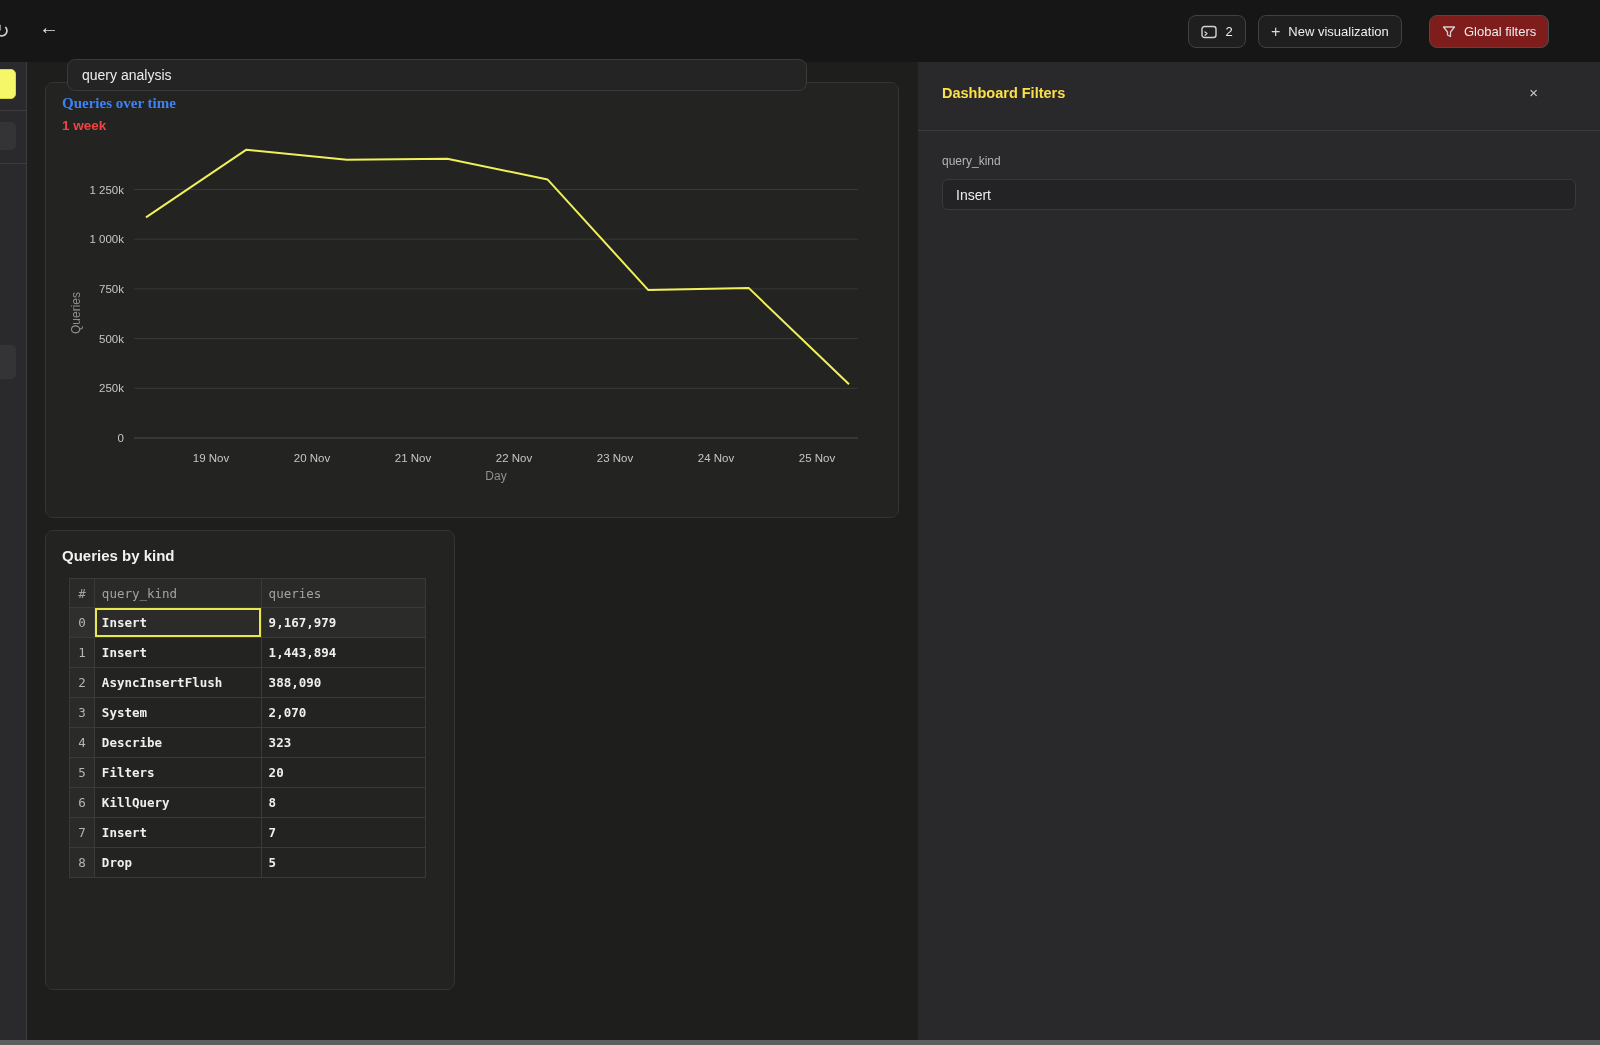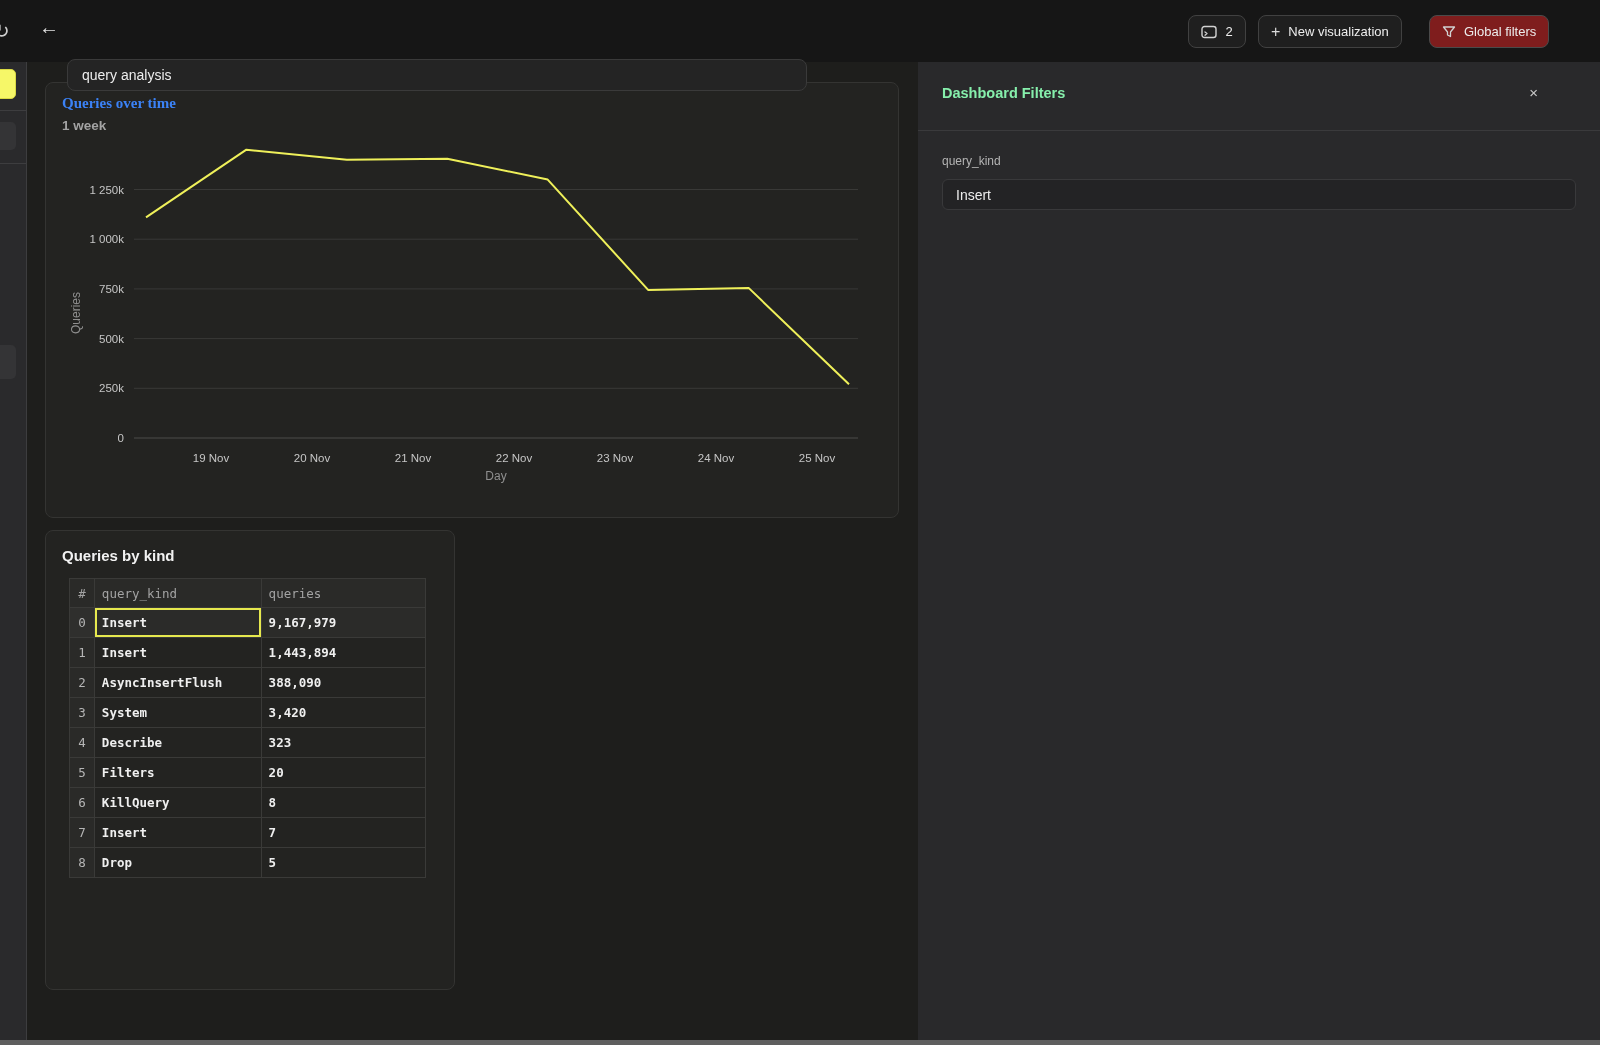--- a/index.html
+++ b/index.html
@@ -29,40 +29,40 @@
   #side-item-active { top:7px; height:30px; background:#f6f768; border:1px solid #d9d943; }
   #side-item-2 { top:60px; height:28px; background:#343436; }
   #side-item-3 { top:283px; height:34px; background:#343436; }
   .side-divider { position:absolute; left:0; width:27px; height:1px; background:#3d3d3f; }
 
   
   #main { position:absolute; left:27px; top:62px; width:891px; height:983px; background:#1e1e1c; }
   .card { position:absolute; background:#232321; border:1px solid #343432; border-radius:8px; }
   #chart-card { left:18px; top:20px; width:854px; height:436px; }
   #chart-title { position:absolute; left:16px; top:12px; font-size:15px; font-weight:700; color:#3b82f6;font-family:Liberation Serif, serif; }
-  #chart-subtitle { position:absolute; left:16px; top:35px; font-size:13.5px; font-weight:700; color:#a3a3a3; }
+  #chart-subtitle { position:absolute; left:16px; top:35px; font-size:13.5px; font-weight:700; color:#ef4444; }
   #chart-svg { position:absolute; left:0; top:0; }
 
   #table-card { left:18px; top:468px; width:410px; height:460px; }
   #table-title { position:absolute; left:16px; top:16px; font-size:15px; font-weight:700; color:#f2f2f2; }
   #kind-table { position:absolute; left:23px; top:47px; width:357px; border-collapse:collapse;
                 font-family:"DejaVu Sans Mono", monospace; font-size:12.5px; }
   #kind-table th { height:29px; background:#2a2a28; color:#a3a3a3; font-weight:400;
                    text-align:left; padding:0 7px; border:1px solid #3a3a38; }
   #kind-table th.col-idx { text-align:center; padding:0; }
   #kind-table td { height:30px; border:1px solid #3a3a38; padding:0 7px; color:#efefef; font-weight:700; }
   #kind-table td.idx { background:#2a2a28; color:#b5b5b5; font-weight:400; text-align:center; padding:0; }
   #kind-table tr.selected td { background:#2b2b29; }
   #kind-table tr.selected td.idx { background:#2f2f2d; }
   #kind-table td.cell-selected { box-shadow: inset 0 0 0 2px #e6e84e; }
   .w-idx { width:25px; } .w-kind { width:167px; } .w-val { width:165px; }
 
   
   #filters-panel { position:absolute; left:918px; top:62px; width:682px; height:983px; background:#29292b; }
-  #panel-title { position:absolute; left:24px; top:23px; font-size:14.5px; font-weight:600; color:#86efac; }
+  #panel-title { position:absolute; left:24px; top:23px; font-size:14.5px; font-weight:600; color:#fde047; }
   #panel-close { position:absolute; right:62px; top:22px; font-size:15px; color:#c9c9c9; cursor:pointer; }
   #panel-divider { position:absolute; left:0; top:68px; width:682px; height:1px; background:#3a3a3c; }
   #filter-label { position:absolute; left:24px; top:92px; font-size:12px; color:#b4b4b4; }
   #filter-input { position:absolute; left:24px; top:117px; width:634px; height:31px;
                   background:#232325; border:1px solid #39393b; border-radius:6px;
                   color:#ececec; font-size:14px; padding:0 13px; outline:none;
                   font-family:"Liberation Sans", sans-serif; }
 
   
   #bottom-strip { position:absolute; left:0; top:1040px; width:1600px; height:5px; background:#5e5e5e; z-index:9; }
@@ -160,21 +160,21 @@
             <td>1,443,894</td>
           </tr>
           <tr>
             <td class="idx">2</td>
             <td class="">AsyncInsertFlush</td>
             <td>388,090</td>
           </tr>
           <tr>
             <td class="idx">3</td>
             <td class="">System</td>
-            <td>3,420</td>
+            <td>2,070</td>
           </tr>
           <tr>
             <td class="idx">4</td>
             <td class="">Describe</td>
             <td>323</td>
           </tr>
           <tr>
             <td class="idx">5</td>
             <td class="">Filters</td>
             <td>20</td>

